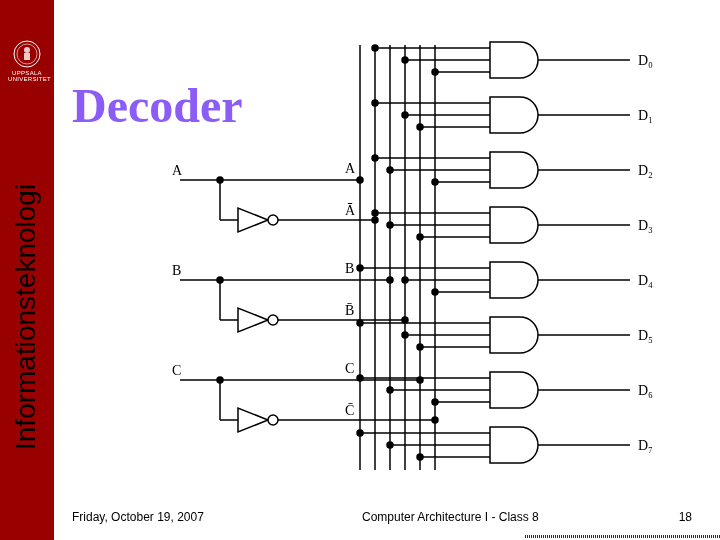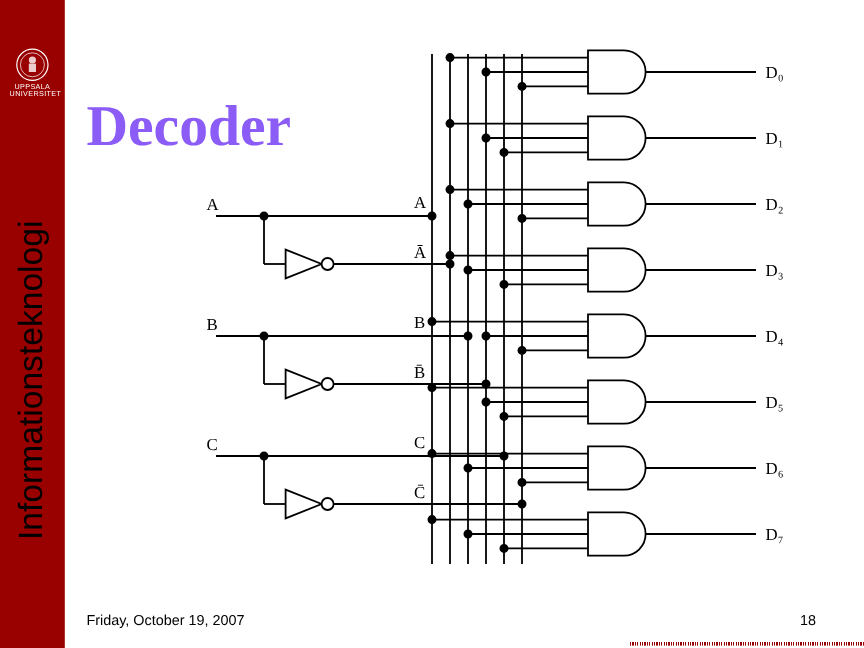--- a/index.html
+++ b/index.html
@@ -59,21 +59,21 @@
   .footer {
     position: absolute;
     left: 72px; bottom: 8px;
     right: 10px;
     height: 22px;
     font-size: 12px;
     color: #000;
   }
   .footer .date { position: absolute; left: 0; }
   .footer .course { position: absolute; left: 290px; }
-  .footer .page { position: absolute; right: 30px; }
+  .footer .page { position: absolute; right: 18px; }
   .footer-line {
     position: absolute;
     left: 525px; right: 0; bottom: 2px;
     height: 3px;
     background: repeating-linear-gradient(90deg,#990000 0 1px,transparent 1px 2px);
   }
   .lbl { font: 14px Georgia, serif; }
 </style>
 </head>
 <body>
@@ -232,15 +232,16 @@
         <text x="478" y="255" class="lbl">D₄</text>
         <text x="478" y="310" class="lbl">D₅</text>
         <text x="478" y="365" class="lbl">D₆</text>
         <text x="478" y="420" class="lbl">D₇</text>
       </g>
 </svg>
 </div>
 
 <div class="footer">
   <span class="date">Friday, October 19, 2007</span>
+  <span class="course">Computer Architecture I - Class 8</span>
   <span class="page">18</span>
 </div>
 <div class="footer-line"></div>
 
 </body></html>

